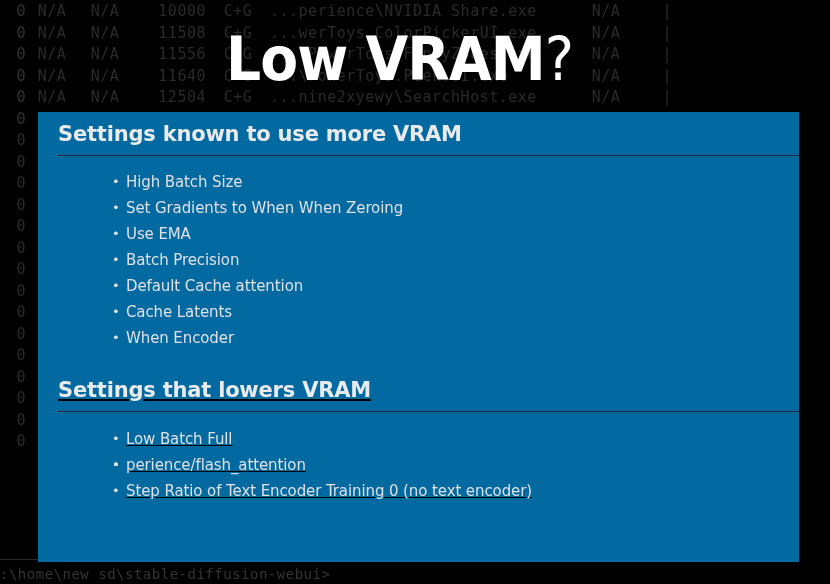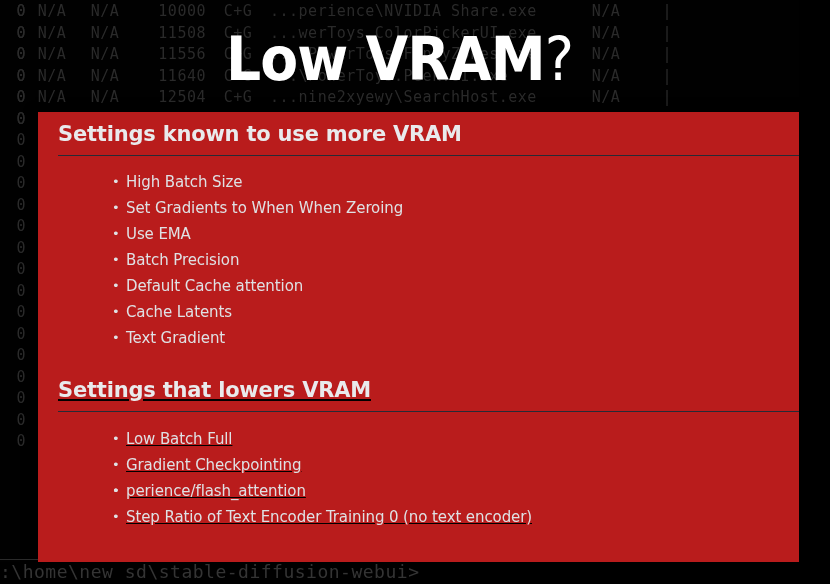--- a/index.html
+++ b/index.html
@@ -78,21 +78,21 @@
   }
   #headline .qm { font-weight: 400; }
 
   
   #panel {
     position: absolute;
     left: 38px;
     top: 112px;
     width: 792px;
     height: 450px;
-    background: #b91c1c;
+    background: #0369a1;
     z-index: 5;
     padding: 0;
     overflow: hidden;
     box-shadow: -3px 0 10px rgba(0,0,0,0.65);
   }
 
   .section-title {
     color: #e9eaec;
     font-family: "DejaVu Sans", sans-serif;
     font-weight: 700;
@@ -136,21 +136,21 @@
   .sec2 { margin-top: 18px; text-decoration: underline; }
   .sec2 ul.items { padding-top: 14px; }
 
   
   #prompt {
     position: absolute;
     left: 0;
     bottom: 2px;
     z-index: 7;
     font-family: "DejaVu Sans Mono", monospace;
-    font-size: 18px;
+    font-size: 14px;
     letter-spacing: 0.5px;
     color: #343434;
     white-space: pre;
   }
   #promptshade {
     position: absolute;
     left: 0; right: 0;
     bottom: 0;
     height: 22px;
     background: #000;
@@ -183,30 +183,30 @@
     <div class="sec1">
       <div class="section-title">Settings known to use more VRAM</div>
       <div class="rule"></div>
       <ul class="items">
         <li><span class="bullet">•</span><span>High Batch Size</span></li>
         <li><span class="bullet">•</span><span>Set Gradients to When When Zeroing</span></li>
         <li><span class="bullet">•</span><span>Use EMA</span></li>
         <li><span class="bullet">•</span><span>Batch Precision</span></li>
         <li><span class="bullet">•</span><span>Default Cache attention</span></li>
         <li><span class="bullet">•</span><span>Cache Latents</span></li>
-        <li><span class="bullet">•</span><span>Text Gradient</span></li>
+        <li><span class="bullet">•</span><span>When Encoder</span></li>
       </ul>
     </div>
 
     <div class="sec2">
       <div class="section-title">Settings that lowers VRAM</div>
       <div class="rule"></div>
       <ul class="items">
         <li><span class="bullet">•</span><span>Low Batch Full</span></li>
-        <li><span class="bullet">•</span><span>Gradient Checkpointing</span></li>
+        <li><span class="bullet">•</span></li>
         <li><span class="bullet">•</span></li>
         <li><span class="bullet">•</span><span>perience/flash_attention</span></li>
         <li><span class="bullet">•</span><span>Step Ratio of Text Encoder Training 0 (no text encoder)</span></li>
       </ul>
     </div>
 
   </div>
 
   <div id="promptshade"></div>
   <div id="promptsep"></div>

